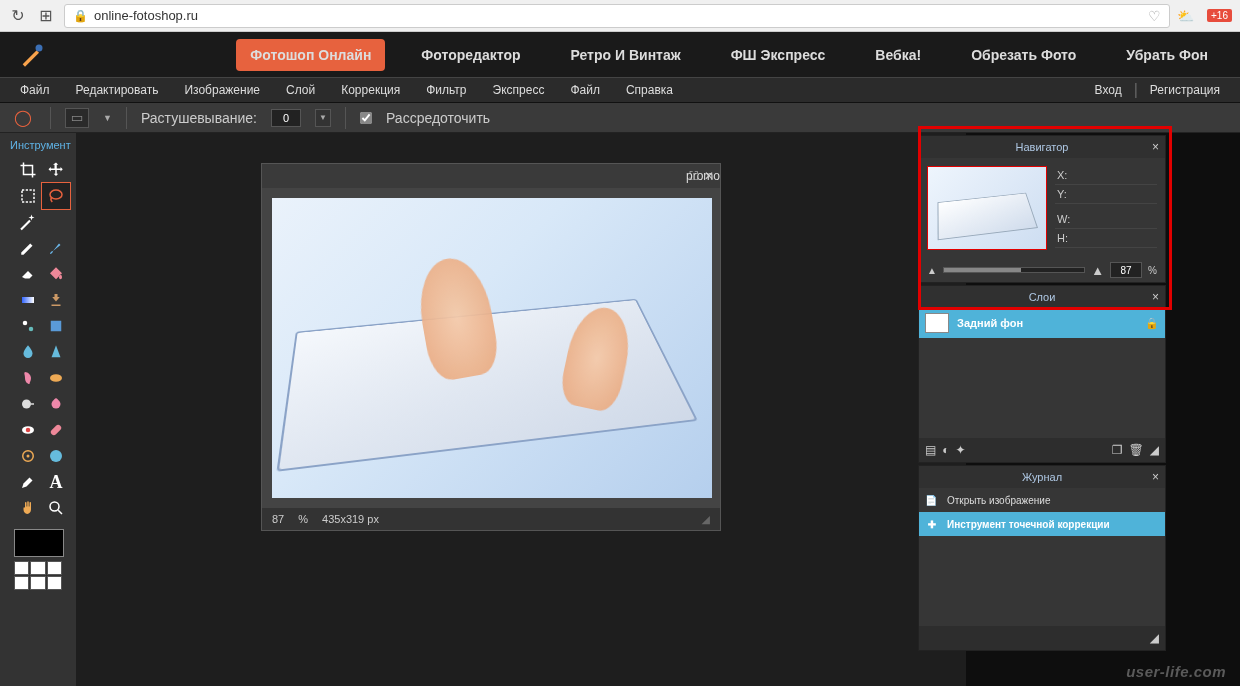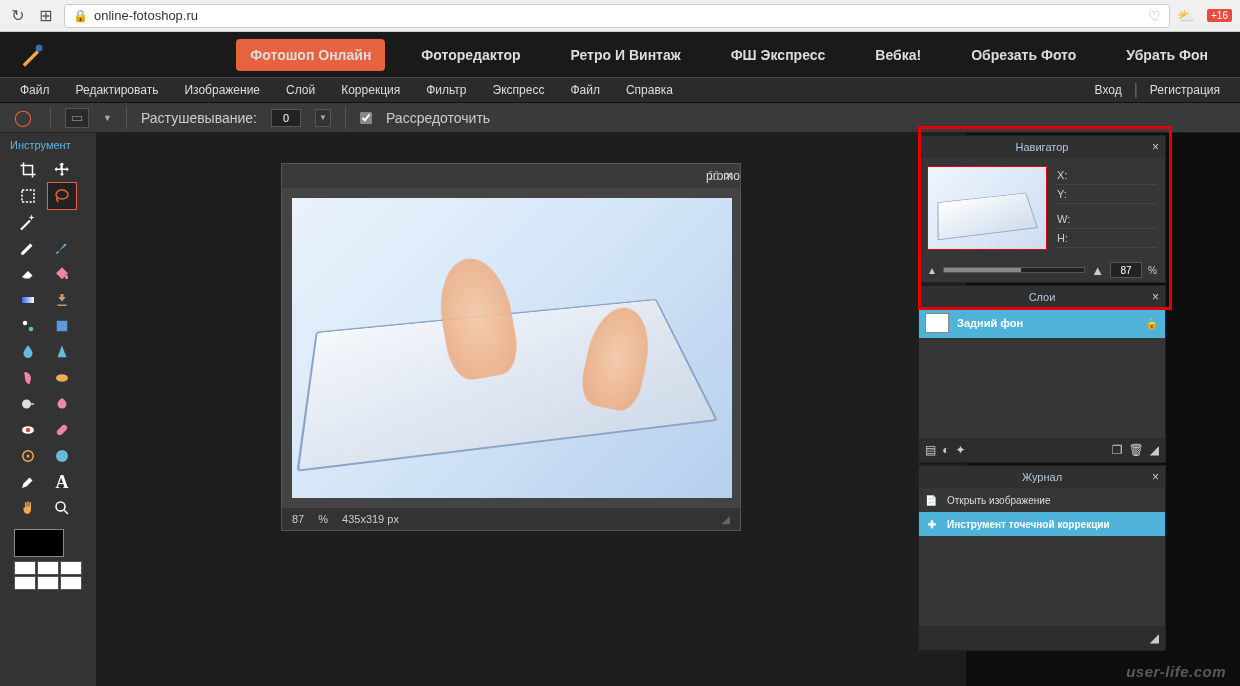--- a/index.html
+++ b/index.html
@@ -21,21 +21,21 @@
 .menu-divider{color:#666}
 .options-bar{height:30px;background:#3a3a3a;border-bottom:1px solid #222;display:flex;align-items:center;padding:0 14px;gap:14px}
 .lasso-icon{width:22px;height:20px;color:#e7623e;font-size:16px}
 .opt-btn{width:24px;height:20px;background:#2a2a2a;border:1px solid #555;color:#888}
 .opt-label{color:#ccc;font-size:14px}
 .opt-input{width:30px;height:18px;background:#222;border:1px solid #555;color:#fff;font-size:11px;text-align:center}
 .dropdown-caret{width:16px;height:18px;background:#333;border:1px solid #555;color:#aaa;font-size:8px;display:flex;align-items:center;justify-content:center}
 .checkbox{width:12px;height:12px;accent-color:#888}
 .divider-v{width:1px;height:22px;background:#555}
 .main-area{position:absolute;top:133px;left:0;right:0;bottom:0;display:flex}
-.toolbox{width:96px;background:#333;padding:0}
+.toolbox{width:76px;background:#333;padding:0}
 .toolbox-title{color:#5fb3e6;font-size:11px;padding:6px 10px}
 .tool-grid{display:grid;grid-template-columns:1fr 1fr;gap:0;padding:0 14px}
 .tool{width:28px;height:26px;display:flex;align-items:center;justify-content:center;cursor:pointer;color:#fff;font-size:14px}
 .tool.selected{background:#222;outline:1px solid #e7623e}
 .tool svg{width:18px;height:18px}
 .swatches{padding:8px 14px}
 .fg-swatch{width:50px;height:28px;background:#000;border:1px solid #888}
 .palette{display:grid;grid-template-columns:repeat(3,1fr);gap:1px;margin-top:4px}
 .palette div{height:14px;background:#fff;border:1px solid #555}
 .canvas-area{flex:1;background:#1e1e1e;position:relative}

